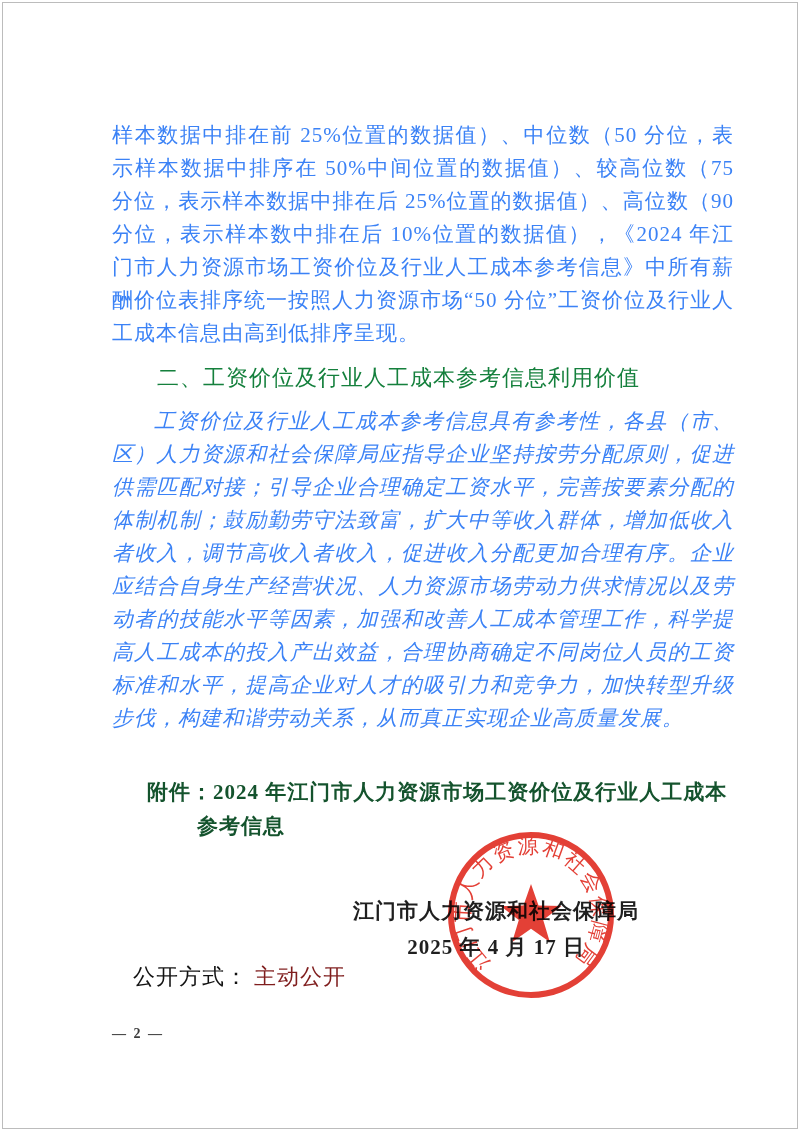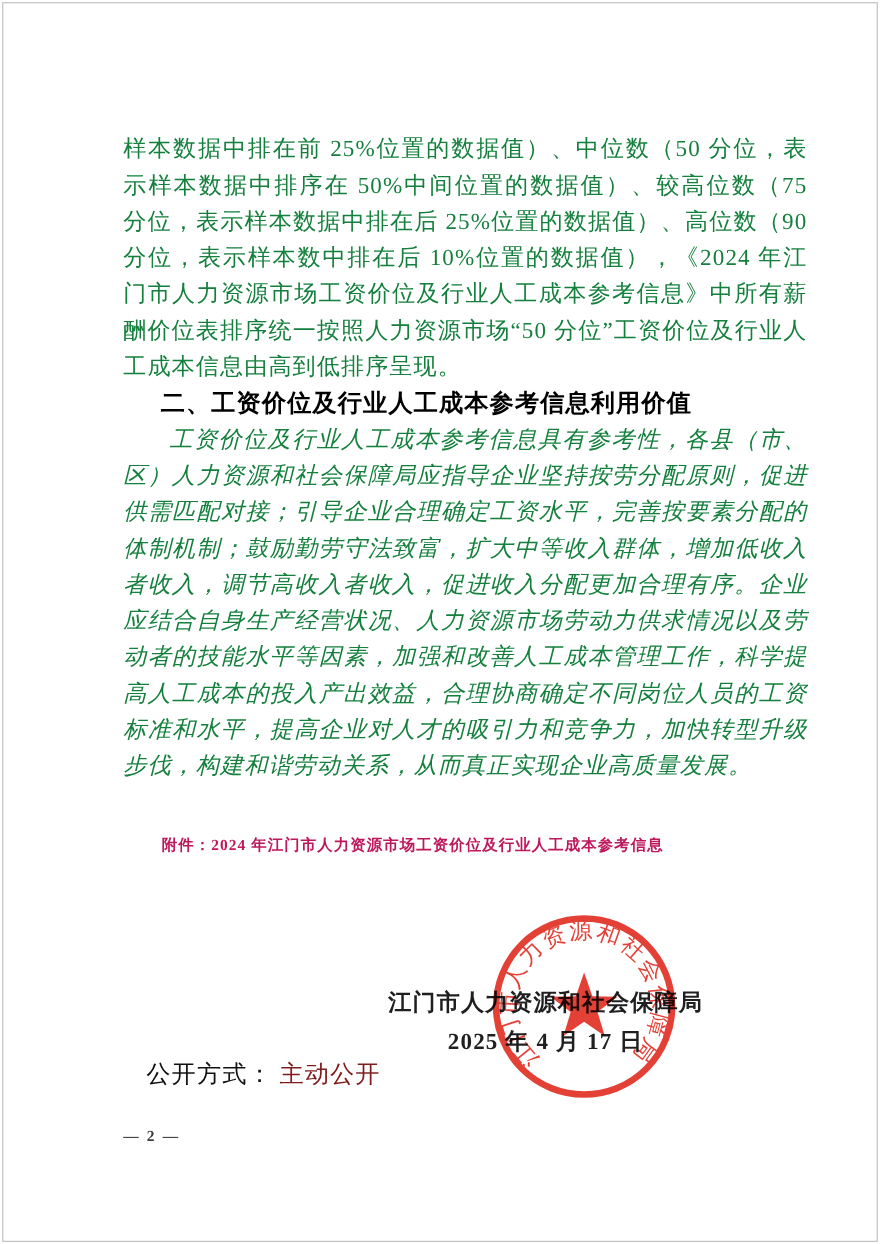--- a/index.html
+++ b/index.html
@@ -28,45 +28,45 @@
     top: 119px;
     width: 622px;
   }
   .body-par {
     margin: 0;
     font-size: 21px;
     line-height: 33px;
     letter-spacing: 1px;
     text-align: justify;
     text-align-last: left;
-    color: #15803d;
+    color: #3b82f6;
   }
   .body-par.indented {
     text-indent: 2em;
     font-style: italic;
   }
   .section-heading {
-    margin: 0;
+    margin: 11px;
     font-size: 22px;
     line-height: 33px;
-    font-weight: bold;
+    font-weight: normal;
     letter-spacing: 1px;
-    color: #000000;
+    color: #15803d;
     text-indent: 1.55em;
     font-family: "Liberation Sans", "DejaVu Sans", sans-serif;
   }
   .attachment {
     margin: 40px 0 0 35px;
     padding-left: 50px;
     text-indent: -50px;
-    font-size: 14px;
+    font-size: 21px;
     line-height: 34px;
     letter-spacing: 1px;
     font-weight: bold;
-    color: #be185d;
+    color: #14532d;
     width: 550px;
   }
   .signature {
     position: absolute;
     left: 330px;
     top: 893px;
     width: 332px;
     text-align: center;
     font-size: 21px;
     line-height: 36px;

